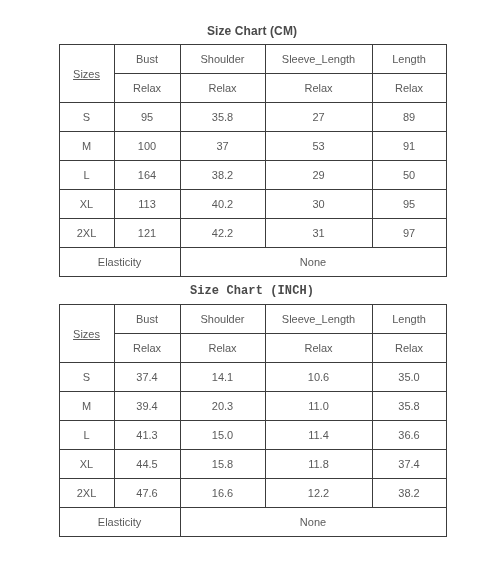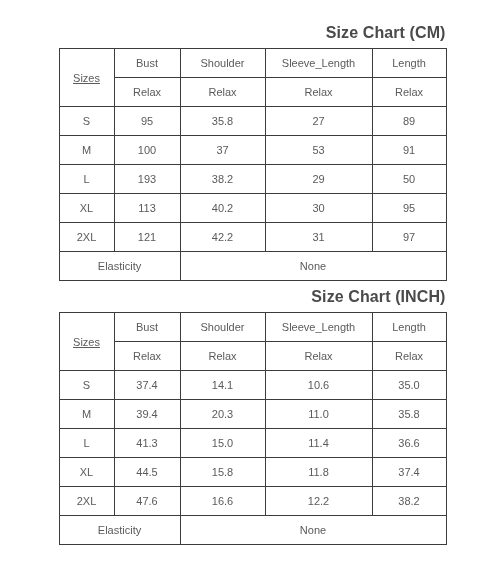--- a/index.html
+++ b/index.html
@@ -19,31 +19,31 @@
     width: 504px;
     height: 569px;
     background: #ffffff;
     box-sizing: border-box;
   }
   .chart-block {
     width: 387px;
     margin: 0 auto;
   }
   .chart-title {
-    text-align: right;
-    font-size: 16px;
+    text-align: center;
+    font-size: 12px;
     font-weight: bold;
     color: #4a4a4a;
     letter-spacing: 0.1px;
     line-height: 1;
   }
   #cm-block { padding-top: 25px; }
   #cm-block .chart-title { padding-bottom: 7px; }
   #inch-block { padding-top: 8px; }
-  #inch-block .chart-title { padding-bottom: 7px; }
+  #inch-block .chart-title { padding-bottom: 7px; font-family: Liberation Mono, monospace; }
 
   table.size-table {
     border-collapse: collapse;
     width: 387px;
     table-layout: fixed;
     background: #ffffff;
   }
   table.size-table td,
   table.size-table th {
     border: 1px solid #3c3c3c;
@@ -105,21 +105,21 @@
         </tr>
         <tr>
           <td>M</td>
           <td>100</td>
           <td>37</td>
           <td>53</td>
           <td>91</td>
         </tr>
         <tr>
           <td>L</td>
-          <td>193</td>
+          <td>164</td>
           <td>38.2</td>
           <td>29</td>
           <td>50</td>
         </tr>
         <tr>
           <td>XL</td>
           <td>113</td>
           <td>40.2</td>
           <td>30</td>
           <td>95</td>

